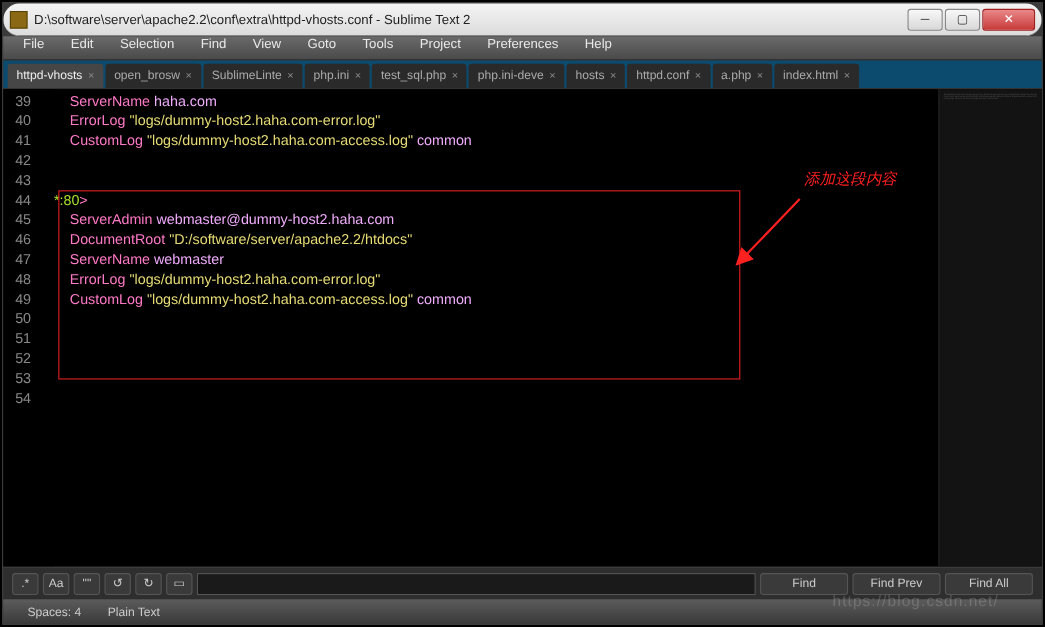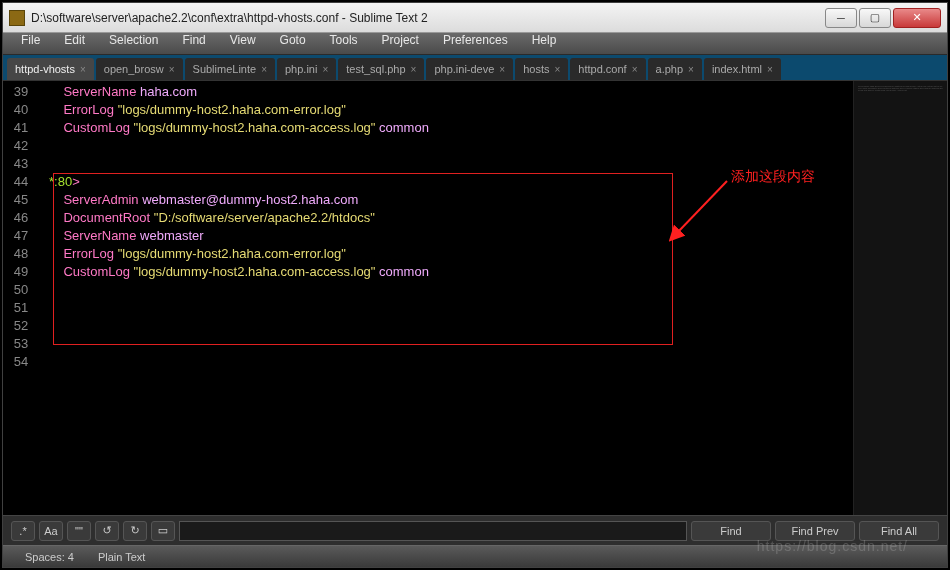--- a/index.html
+++ b/index.html
@@ -1,20 +1,20 @@
 <!DOCTYPE html>
 <html><head>
 <meta charset="utf-8">
 <style>
 * { margin: 0; padding: 0; box-sizing: border-box; font-family: "Segoe UI", Tahoma, sans-serif; }
 body { width: 950px; height: 570px; background: #000; overflow: hidden; position: relative; }
 
 .window { width: 946px; height: 566px; margin: 2px; border: 1px solid #404040; background: #3a3a3a; display: flex; flex-direction: column; }
 
-.titlebar { height: 30px; background: linear-gradient(#f4f4f4, #dcdcdc); display: flex; align-items: center; padding: 0 6px; border-bottom: 1px solid #999; }
+.titlebar { height: 30px; background: linear-gradient(#f4f4f4, #dcdcdc); display: flex; align-items: center; padding: 0 6px; border-bottom: 1px solid #999; border-radius: 15px; }
 .titlebar-icon { width: 16px; height: 16px; background: #8b6914; border: 1px solid #5a4509; margin-right: 6px; }
 .titlebar-text { font-size: 12px; color: #222; flex: 1; }
 .window-controls { display: flex; gap: 2px; }
 .wc-btn { width: 32px; height: 20px; border: 1px solid #888; background: linear-gradient(#f8f8f8, #d8d8d8); border-radius: 3px; display: flex; align-items: center; justify-content: center; font-size: 11px; color: #333; cursor: pointer; }
 .wc-close { width: 48px; background: linear-gradient(#e98989, #c83939); color: #fff; border-color: #a02020; }
 
 .menubar { height: 22px; background: linear-gradient(#6a6a6a, #4a4a4a); display: flex; align-items: flex-start; padding: 0 6px; border-bottom: 1px solid #2a2a2a; }
 .menu-item { font-size: 12px; color: #e8e8e8; padding: 0 12px; cursor: pointer; }
 
 .tabbar { height: 26px; background: #0c4a6e; display: flex; align-items: flex-end; padding: 0 4px; border-bottom: 1px solid #333; }
@@ -28,21 +28,21 @@
 .code { flex: 1; font-family: Consolas, monospace; font-size: 13px; color: #fff; padding-top: 2px; position: relative; line-height: 18px; }
 .code-line { height: 18px; white-space: pre; }
 
 .tag { color: #ff79c6; }
 .attr { color: #a6e22e; }
 .string { color: #e6db74; }
 .plain { color: #f0abfc; }
 
 .highlight-box { position: absolute; border: 1px solid #e02020; left: 4px; top: 92px; width: 620px; height: 172px; pointer-events: none; }
 
-.annotation { position: absolute; color: #ff2020; font-size: 14px; left: 682px; top: 86px; font-family: "Microsoft YaHei", sans-serif; }
+.annotation { position: absolute; color: #ff2020; font-size: 14px; left: 682px; top: 72px; font-family: "Microsoft YaHei", sans-serif; font-style: italic; }
 .arrow-svg { position: absolute; left: 518px; top: 82px; pointer-events: none; }
 
 .minimap { width: 94px; background: #131313; border-left: 1px solid #222; position: relative; }
 .mini-text { font-size: 2px; color: #555; padding: 4px; line-height: 2px; word-break: break-all; }
 
 .find-bar { height: 30px; background: #2e2e2e; display: flex; align-items: center; padding: 4px 8px; gap: 4px; border-top: 1px solid #444; }
 .fb-btn { height: 20px; min-width: 24px; padding: 0 4px; background: #3a3a3a; border: 1px solid #555; border-radius: 3px; color: #ccc; font-size: 11px; display: flex; align-items: center; justify-content: center; cursor: pointer; }
 .fb-input { flex: 1; height: 20px; background: #1a1a1a; border: 1px solid #555; color: #eee; padding: 0 6px; font-size: 11px; }
 .fb-find { min-width: 80px; }
 

